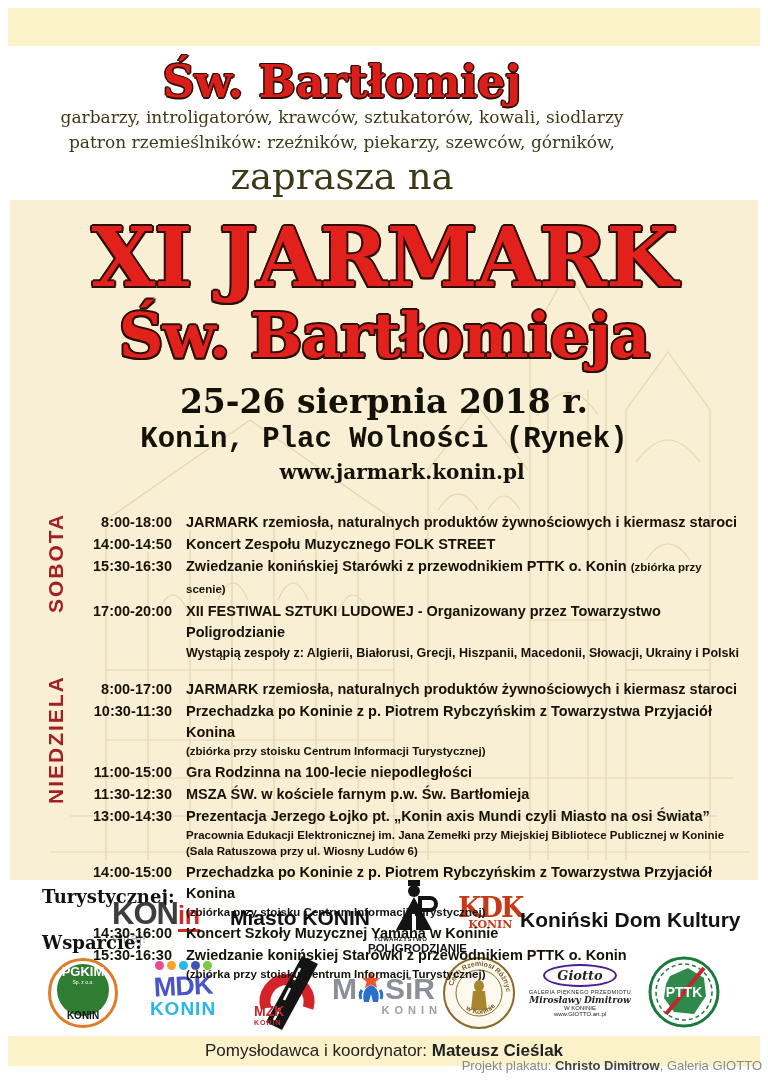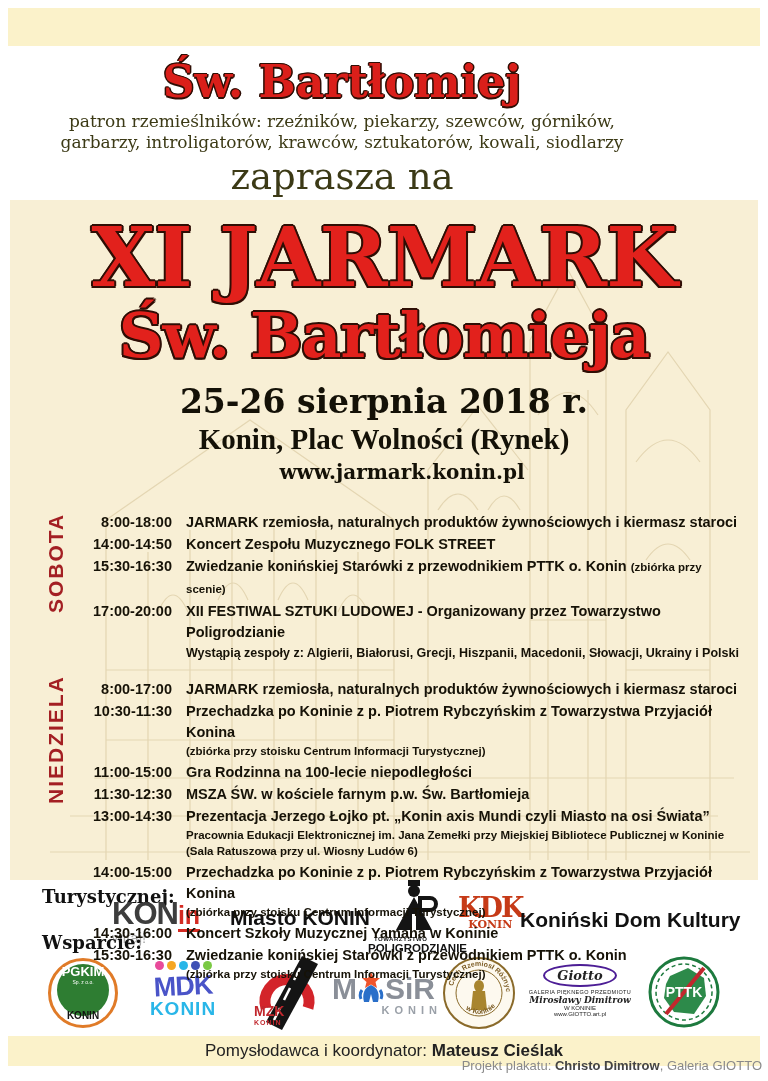--- a/index.html
+++ b/index.html
@@ -19,21 +19,21 @@
 
   
   .body-panel { position:absolute; left:10px; top:200px; width:748px; height:680px; background:#f8efd5; overflow:hidden; }
   .sketch { position:absolute; left:0; top:0; z-index:0; }
   .body-content { position:relative; z-index:1; text-align:center; }
   .big1 { font-family:"DejaVu Serif", serif; font-weight:bold; font-size:82px; line-height:86px; margin-top:14px; color:#e2211c;
     text-shadow:-2px 0 #2f0e05, 2px 0 #2f0e05, 0 -2px #2f0e05, 0 2px #2f0e05, 1.5px 1.5px #2f0e05, -1.5px -1.5px #2f0e05, 1.5px -1.5px #2f0e05, -1.5px 1.5px #2f0e05; letter-spacing:-1px; }
   .big2 { font-family:"DejaVu Serif", serif; font-weight:bold; font-size:62px; line-height:72px; color:#e2211c;
     text-shadow:-2px 0 #2f0e05, 2px 0 #2f0e05, 0 -2px #2f0e05, 0 2px #2f0e05, 1.5px 1.5px #2f0e05, -1.5px -1.5px #2f0e05, 1.5px -1.5px #2f0e05, -1.5px 1.5px #2f0e05; letter-spacing:-1px; }
   .date-line { font-family:"DejaVu Serif", serif; font-weight:bold; font-size:33px; color:#141107; margin-top:10px; }
-  .loc-line { font-family:Liberation Serif, serif; font-weight:bold; font-size:29px; color:#141107; margin-top:2px; }
+  .loc-line { font-family:Liberation Mono, monospace; font-weight:bold; font-size:29px; color:#141107; margin-top:2px; }
   .site-line { font-family:"DejaVu Serif", serif; font-weight:bold; font-size:20px; color:#141107; margin-top:4px;padding-left:36px; }
 
   
   .day-label { position:absolute; z-index:2; color:#a31f23; font-weight:800; font-size:21px; letter-spacing:2px;
     writing-mode:vertical-rl; transform:rotate(180deg); text-align:center; }
   .day-label.sat { left:44px; top:510px; height:106px; }
   .day-label.sun { left:44px; top:660px; height:160px; }
   .sched { position:absolute; z-index:2; left:80px; top:512px; width:664px; text-align:left; }
   .row { display:flex; line-height:21px; margin-bottom:1px; }
   .row .time { width:92px; min-width:92px; text-align:right; margin-right:14px; font-weight:800; font-size:14.5px; color:#161207; }
@@ -99,22 +99,22 @@
 </style>
 </head>
 <body>
 
 <div class="page">
 
   <div class="bar top"></div>
 
   <div class="hdr">
     <div class="hdr-title">Św. Bartłomiej</div>
+    <div class="patron" style="margin-top:0">garbarzy, introligatorów, krawców, sztukatorów, kowali, siodlarzy</div>
     <div class="patron">patron rzemieślników: rzeźników, piekarzy, szewców, górników,</div>
-    <div class="patron" style="margin-top:0">garbarzy, introligatorów, krawców, sztukatorów, kowali, siodlarzy</div>
     <div class="invites">zaprasza na</div>
   </div>
 
   <div class="body-panel">
     <svg class="sketch" width="748" height="680" viewBox="0 0 748 680">
       <g stroke="#d3c196" fill="none" stroke-width="1.2" opacity="0.55">
         <path d="M520 660 L520 140 L558 70 L596 140 L596 660"></path>
         <path d="M538 660 L538 190 M578 660 L578 190"></path>
         <path d="M528 215 Q558 170 588 215"></path>
         <path d="M96 660 L96 320 L240 220 L384 320 L384 660"></path>

